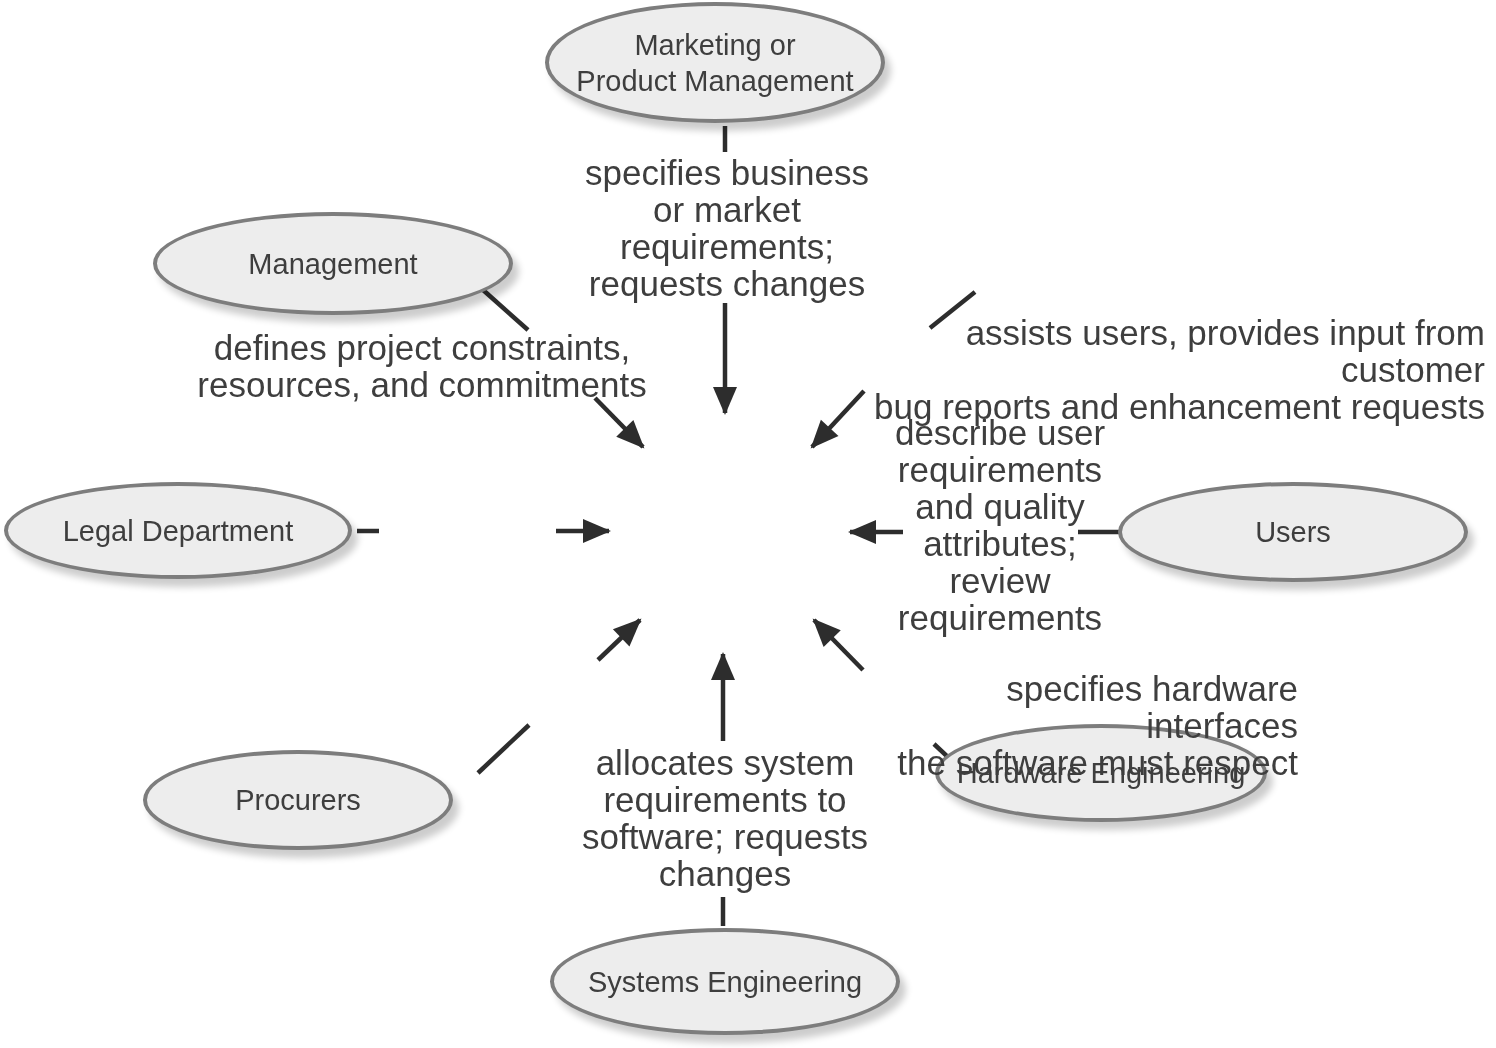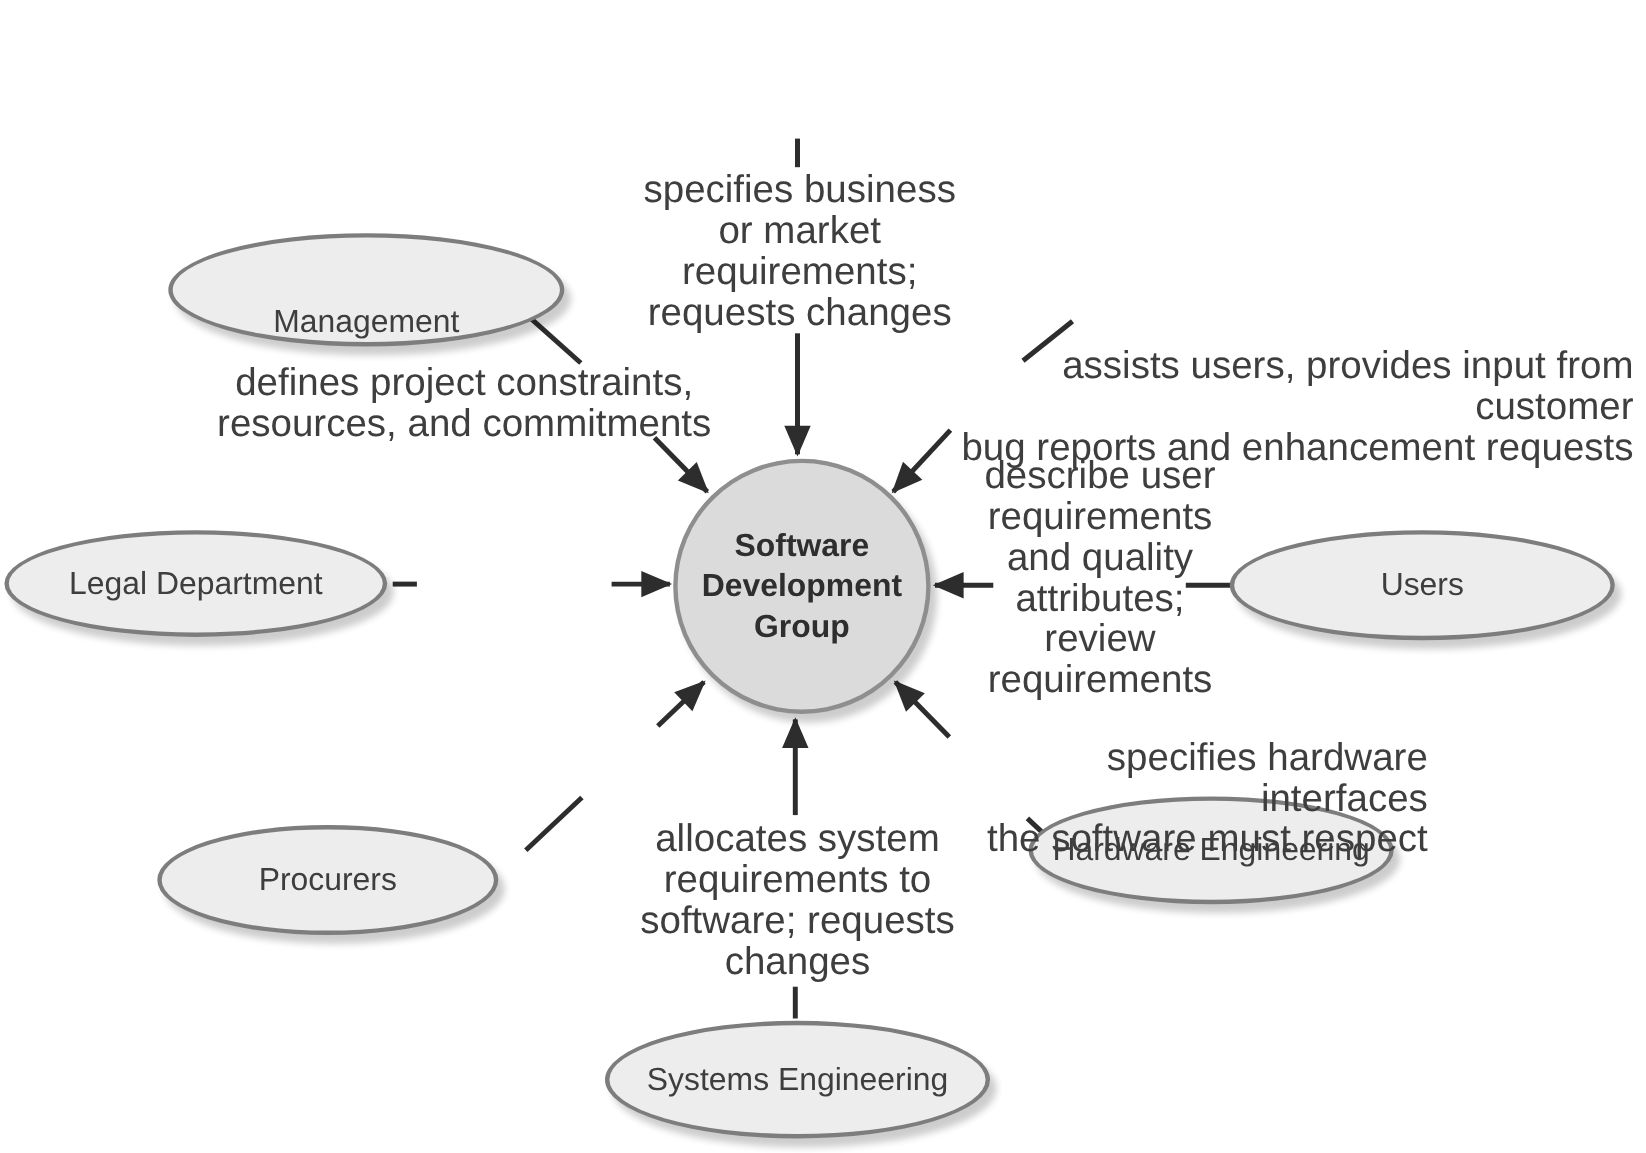--- a/index.html
+++ b/index.html
@@ -125,22 +125,26 @@
       <line x1="723" y1="897" x2="723" y2="926"></line>
       <line x1="723" y1="741" x2="723" y2="654" marker-end="url(#arrow)"></line>
     </g>
 
     <g>
       <line x1="934" y1="744" x2="966" y2="774"></line>
       <line x1="863" y1="670" x2="814" y2="620" marker-end="url(#arrow)"></line>
     </g>
   </svg>
 
+  <div class="node" style="left:545px; top:2px; width:340px; height:121px;">
+    <span class="node-label">Marketing or
+Product Management</span>
+  </div>
 
-  <div class="node" style="left:153px; top:212px; width:360px; height:103px;align-items:flex-end;">
+  <div class="node" style="left:153px; top:212px; width:360px; height:103px;">
     <span class="node-label">Management</span>
   </div>
 
 
   <div class="node" style="left:4px; top:482px; width:348px; height:97px;">
     <span class="node-label">Legal Department</span>
   </div>
 
   <div class="node" style="left:1118px; top:482px; width:350px; height:100px;">
     <span class="node-label">Users</span>
@@ -151,25 +155,20 @@
   </div>
 
   <div class="node" style="left:550px; top:928px; width:350px; height:107px;">
     <span class="node-label">Systems Engineering</span>
   </div>
 
   <div class="node" style="left:935px; top:724px; width:332px; height:98px;">
     <span class="node-label">Hardware Engineering</span>
   </div>
 
-  <div class="hub" style="left:612px; top:417px; width:234px; height:232px;">
-    <span class="hub-label">Software
-Development
-Group</span>
-  </div>
 
   <div class="edge-label" style="left:558px; top:154px; width:338px;">specifies business
 or market
 requirements;
 requests changes</div>
 
   <div class="edge-label" style="left:192px; top:329px; width:460px;">defines project constraints,
 resources, and commitments</div>
 
   <div class="edge-label left-align" style="left:855px; top:314px; width:630px;">assists users, provides input from customer

